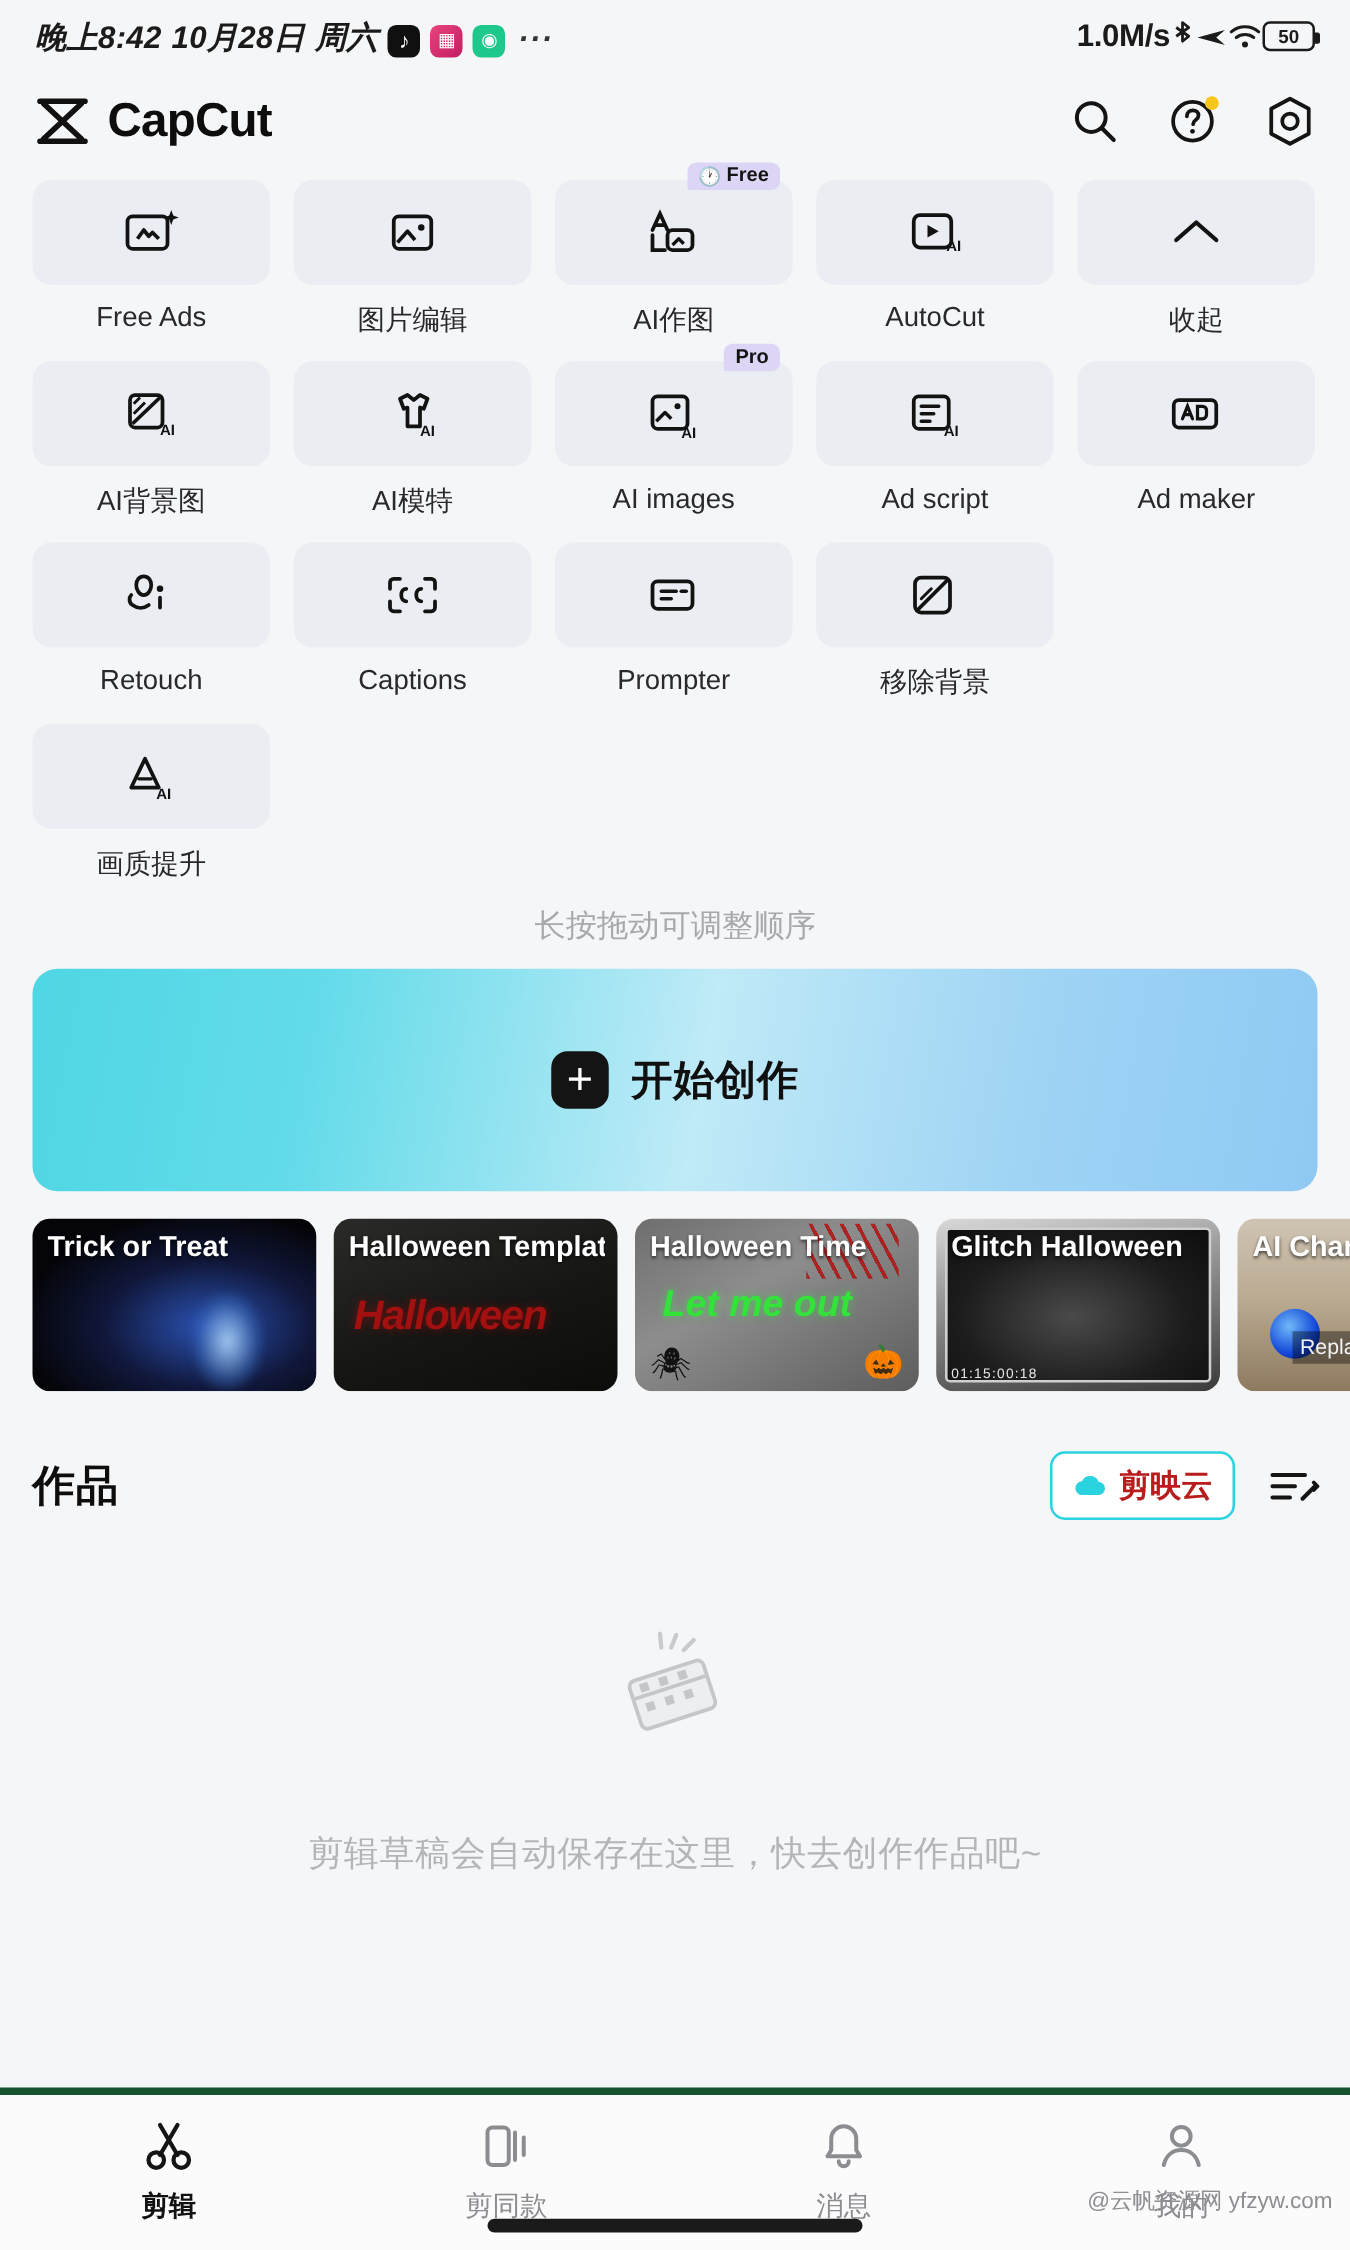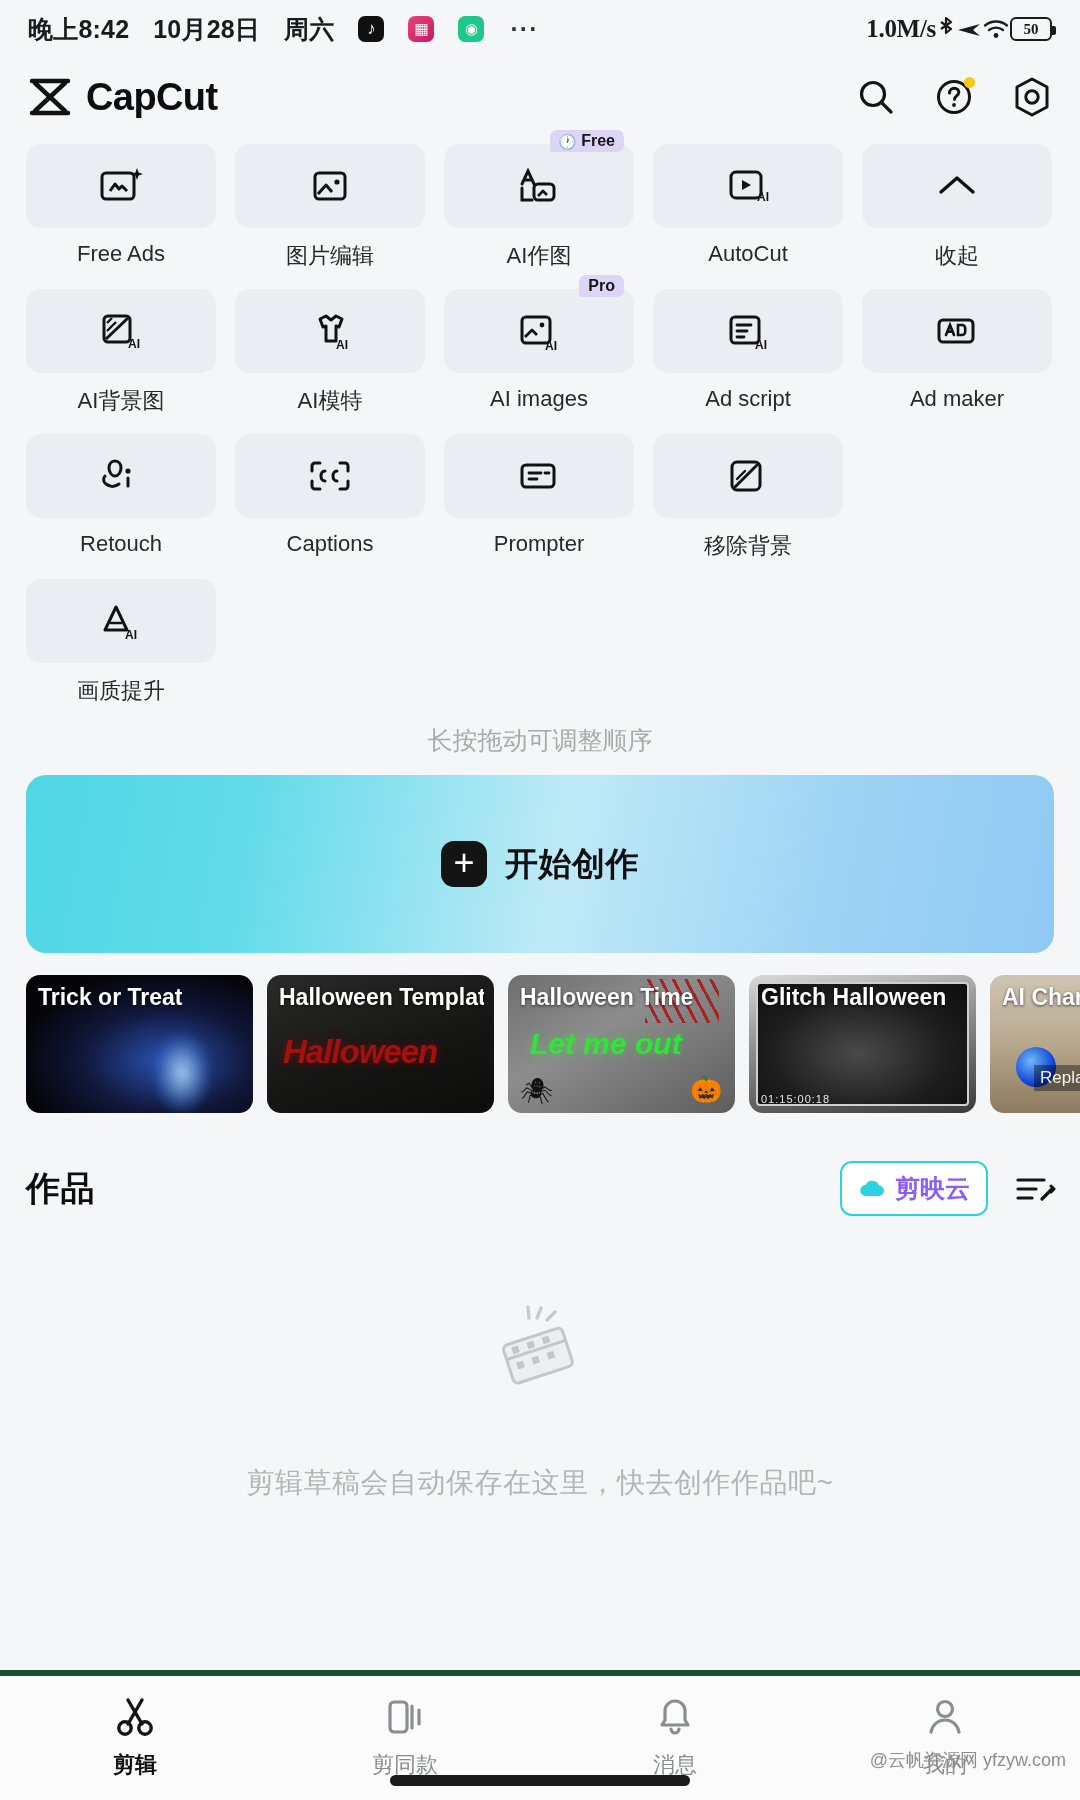--- a/index.html
+++ b/index.html
@@ -11,31 +11,31 @@
     -webkit-font-smoothing:antialiased;
     overflow:hidden;
   }
   .phone { position:relative; width:1080px; height:1800px; background:#f5f6f7; }
 
   
   .statusbar {
     height:58px; display:flex; align-items:center; justify-content:space-between;
     padding:0 28px; font-size:25px; color:#1b1b1b; font-weight:600;
   }
-  .sb-left { display:flex; align-items:center; gap:24px; }
+  .sb-left { display:flex; align-items:flex-end; gap:8px;font-style:italic; }
   .sb-time { letter-spacing:.2px; font-size:25px; }
   .sb-appicon { width:26px; height:26px; border-radius:7px; display:inline-block; position:relative; }
   .ic-tiktok { background:#101010; }
   .ic-tiktok::after{ content:"♪"; position:absolute; inset:0; color:#fff; font-size:17px; line-height:26px; text-align:center; }
   .ic-pink { background:linear-gradient(135deg,#e8447f,#c21d62); }
   .ic-pink::after{ content:"▦"; position:absolute; inset:0; color:#fff; font-size:15px; line-height:26px; text-align:center; }
   .ic-green { background:#1ec88a; }
   .ic-green::after{ content:"◉"; position:absolute; inset:0; color:#fff; font-size:15px; line-height:26px; text-align:center; }
   .sb-dots { font-size:25px; color:#333; letter-spacing:1px; margin-left:2px; }
-  .sb-right { display:flex; align-items:center; font-size:25px;font-family:Liberation Serif, serif; }
+  .sb-right { display:flex; align-items:center; font-size:25px; }
   .sb-net { font-weight:600; letter-spacing:-.3px; }
   .battery {
     width:42px; height:24px; border:2.5px solid #1b1b1b; border-radius:6px;
     position:relative; display:flex; align-items:center; justify-content:center;
     font-size:15px; font-weight:700;
   }
   .battery::after{
     content:""; position:absolute; right:-6px; top:7px; width:4px; height:9px;
     background:#1b1b1b; border-radius:0 2px 2px 0;
   }
@@ -119,21 +119,21 @@
   .c5 .repl { position:absolute; left:44px; bottom:22px; right:0; color:#f2f2f2; font-size:17px;
     background:rgba(0,0,0,.38); padding:3px 6px; white-space:nowrap; }
 
   
   .works-head { display:flex; align-items:center; justify-content:space-between; padding:48px 24px 0 26px; }
   .works-right { display:flex; align-items:center; gap:26px; }
   .cloud-pill {
     display:flex; align-items:center; gap:9px; border:2px solid #29d3e0; border-radius:12px;
     padding:9px 16px; background:#fff;
   }
-  .cloud-pill .lbl { color:#8b5cf6; font-size:25px; font-weight:600; }
+  .cloud-pill .lbl { color:#b91c1c; font-size:25px; font-weight:600; }
 
   .empty { display:flex; flex-direction:column; align-items:center; padding-top:78px; }
   .empty-text { margin-top:70px; font-size:28px; color:#b4b5b9; letter-spacing:.5px; }
 
   
   .bottomnav {
     position:absolute; left:0; right:0; bottom:0; height:130px; background:#fbfbfb;
     border-top:6px solid #14532d; display:flex; align-items:flex-start; padding-top:18px;
   }
   .nav-item { flex:1; display:flex; flex-direction:column; align-items:center; gap:10px; }

